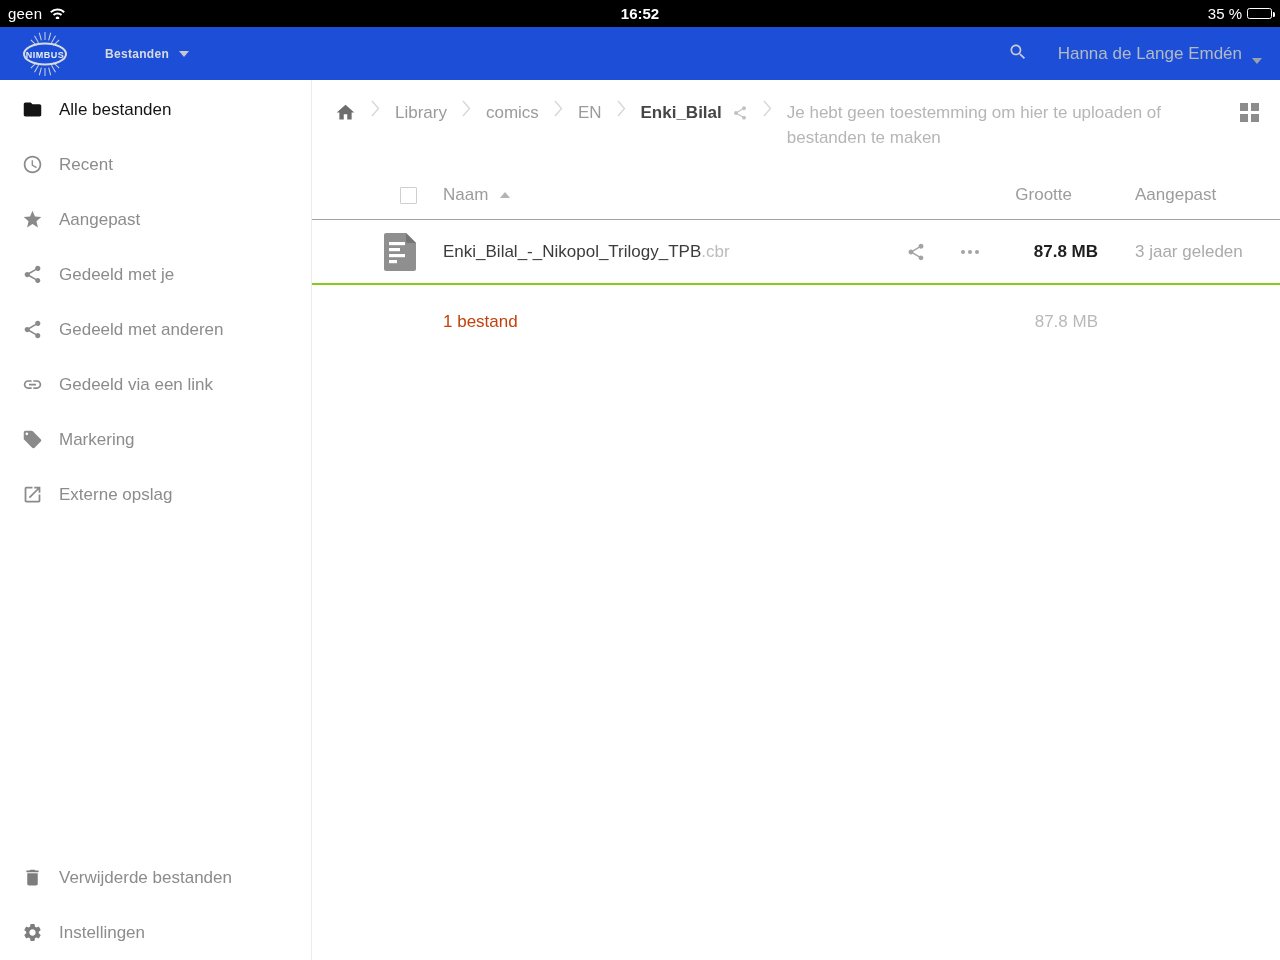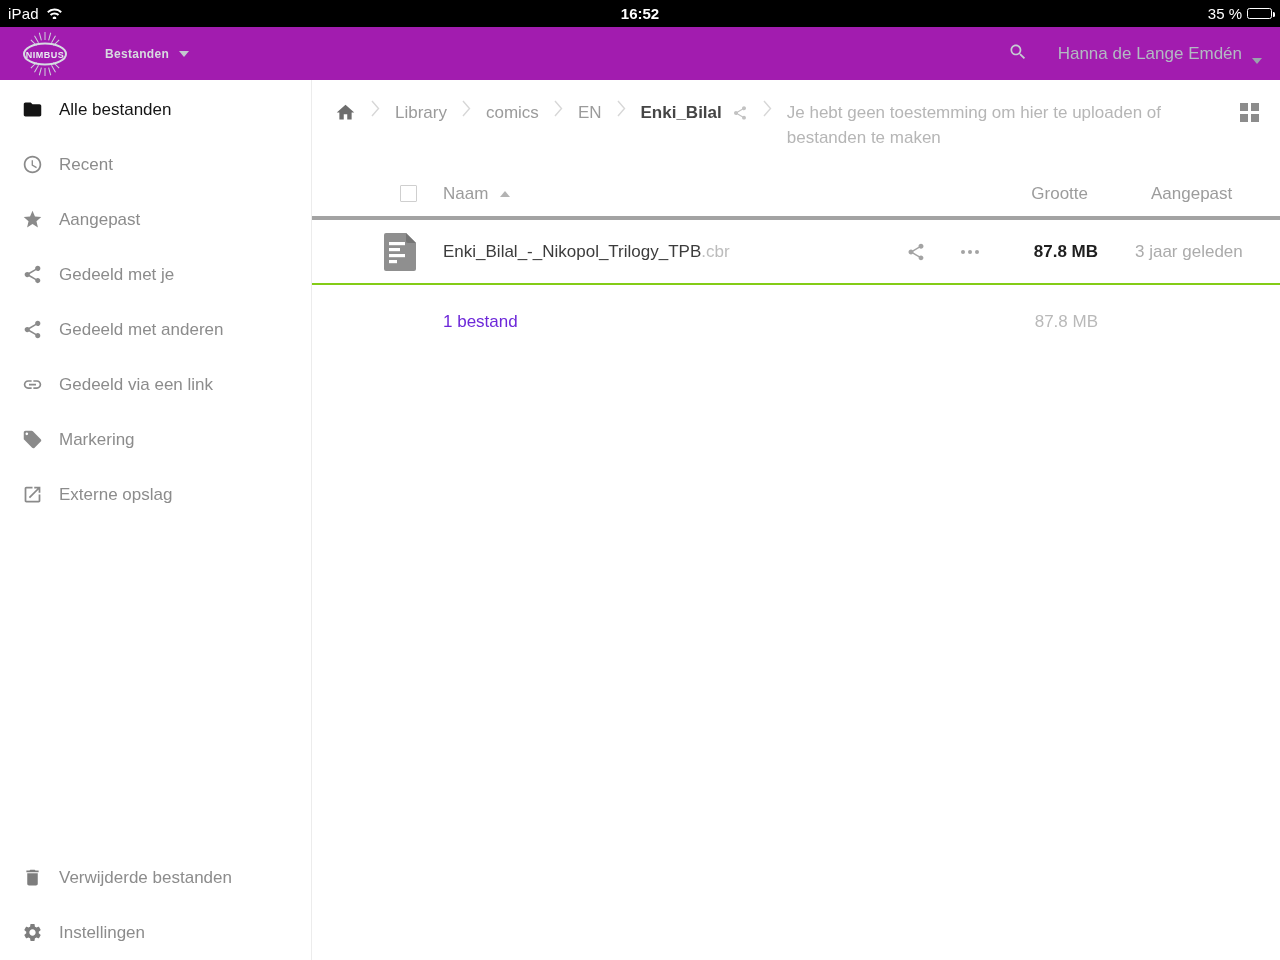--- a/index.html
+++ b/index.html
@@ -14,21 +14,21 @@
   .sb-carrier { font-weight:400; letter-spacing:.2px; }
   .sb-time { position:absolute; left:0; right:0; text-align:center; font-weight:600; }
   .sb-right { margin-left:auto; display:flex; align-items:center; gap:5px; z-index:1; }
   .battery { width:25px; height:11px; border:1px solid #fff; border-radius:2.5px;
     position:relative; padding:1px; }
   .battery .fill { height:100%; width:35%; background:#fff; }
   .battery .nub { position:absolute; right:-4px; top:2.5px; width:2.5px; height:5px;
     background:#fff; border-radius:0 1.5px 1.5px 0; }
 
   
-  .header { height:53px; background:#a21caf; display:flex; align-items:center;
+  .header { height:53px; background:#1d4ed8; display:flex; align-items:center;
     padding:0 18px 0 14px; flex:0 0 auto; }
   .logo { width:62px; height:46px; flex:0 0 auto; }
   .app-title { color:#d7dbdf; font-size:12px; margin-left:29px; letter-spacing:.3px;font-weight:bold; }
   .caret { width:0; height:0; border-left:5px solid transparent;
     border-right:5px solid transparent; border-top:6px solid #c3c9cf;
     display:inline-block; margin-left:10px; }
   .header-right { margin-left:auto; display:flex; align-items:center; gap:30px; }
   .user-wrap { display:flex; align-items:flex-end; }
   .user-name { color:#b2bac2; font-size:17px; }
   .user-wrap .caret { border-top-color:#9aa3ad; }
@@ -65,21 +65,21 @@
   .share-mini svg { width:16px; height:16px; fill:#c2c2c2; }
   .crumb-msg { font-size:17px; color:#b6b6b6; line-height:25px; width:376px; }
   .gridview-btn { margin-left:auto; margin-top:3px; width:20px; height:20px;
     display:grid; grid-template-columns:8px 8px; grid-template-rows:8px 8px;
     gap:3px; cursor:pointer; }
   .gridview-btn i { background:#8c8c8c; display:block; }
 
   
   .filetable { margin-top:21px; }
   .thead { height:49px; display:flex; align-items:center; padding-left:88px;
-    padding-right:24px; border-bottom:4px solid #a3a3a3; }
+    padding-right:40px; border-bottom:1px solid #a3a3a3; }
   .checkbox { width:17px; height:17px; border:1px solid #cfcfcf; border-radius:1px;
     background:#fff; flex:0 0 auto; cursor:pointer; }
   .th-name { margin-left:26px; font-size:17px; color:#9c9c9c; cursor:pointer; }
   .sort-caret { width:0; height:0; border-left:5px solid transparent;
     border-right:5px solid transparent; border-bottom:6px solid #b3b3b3;
     display:inline-block; margin-left:12px; }
   .th-flex { flex:1; }
   .th-size { width:110px; text-align:right; padding-right:26px; font-size:17px;
     color:#9c9c9c; cursor:pointer; }
   .th-mod { width:105px; margin-left:37px; font-size:17px; color:#9c9c9c; cursor:pointer; }
@@ -94,32 +94,32 @@
     cursor:pointer; flex:0 0 auto; }
   .rbtn.share { margin-right:18px; }
   .rbtn svg { width:20px; height:20px; fill:#a3a3a3; }
   .dots { display:flex; gap:3px; }
   .dots i { width:4px; height:4px; border-radius:50%; background:#a3a3a3; display:block; }
   .fsize { width:110px; text-align:right; font-size:17px; color:#1f1f1f; font-weight:600; }
   .fmod { width:105px; margin-left:37px; font-size:17px; color:#ababab; white-space:nowrap; }
 
   .summary { height:73px; display:flex; align-items:center; padding-left:131px;
     padding-right:182px; }
-  .sum-count { font-size:17px; color:#6d28d9; }
+  .sum-count { font-size:17px; color:#c2410c; }
   .sum-flex { flex:1; }
   .sum-size { width:110px; text-align:right; font-size:17px; color:#b9b9b9; }
 </style>
 </head>
 <body>
 
 <div class="app">
 
   <div class="statusbar">
     <div class="sb-left">
-      <span class="sb-carrier">iPad</span>
+      <span class="sb-carrier">geen</span>
       <span>
         <svg width="17" height="13" viewBox="0 0 24 18">
             <path fill="#fff" d="M12 14.5c1.5 0 2.7 1.2 2.7 2.7 0 .4-2.7 3-2.7 3s-2.7-2.6-2.7-3c0-1.5 1.2-2.7 2.7-2.7zM12 9c2.6 0 4.9 1 6.6 2.7l-2 2A6.6 6.6 0 0 0 12 11.7c-1.8 0-3.4.7-4.6 1.9l-2-2A9.3 9.3 0 0 1 12 9zm0-5.5c4 0 7.7 1.6 10.4 4.2l-1.9 2A11.9 11.9 0 0 0 12 6.2c-3.3 0-6.3 1.3-8.5 3.5l-1.9-2A14.7 14.7 0 0 1 12 3.5z"></path>
           </svg>
       </span>
     </div>
     <span class="sb-time">16:52</span>
     <div class="sb-right">
       <span>35 %</span>
       <span class="battery"><span class="fill"></span><span class="nub"></span></span>

